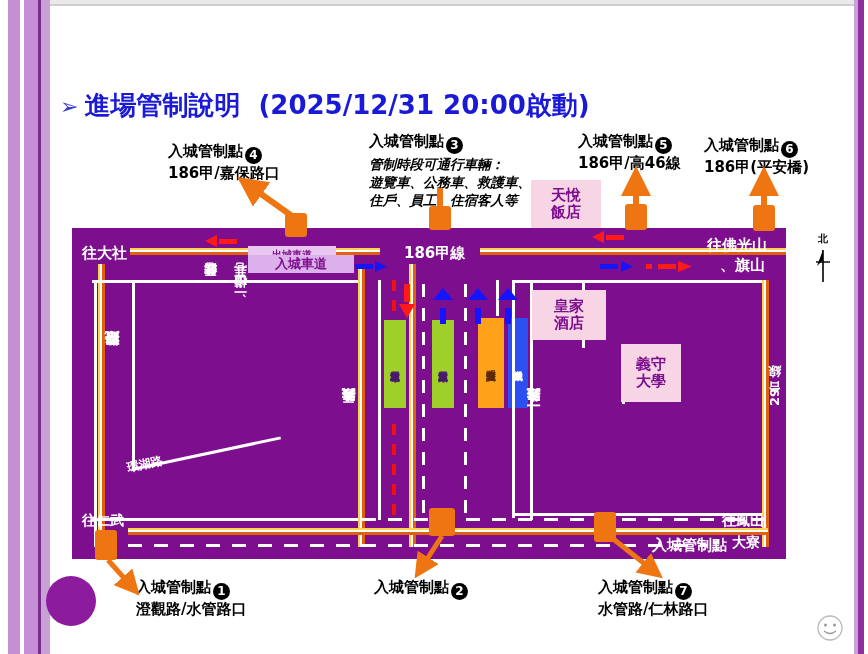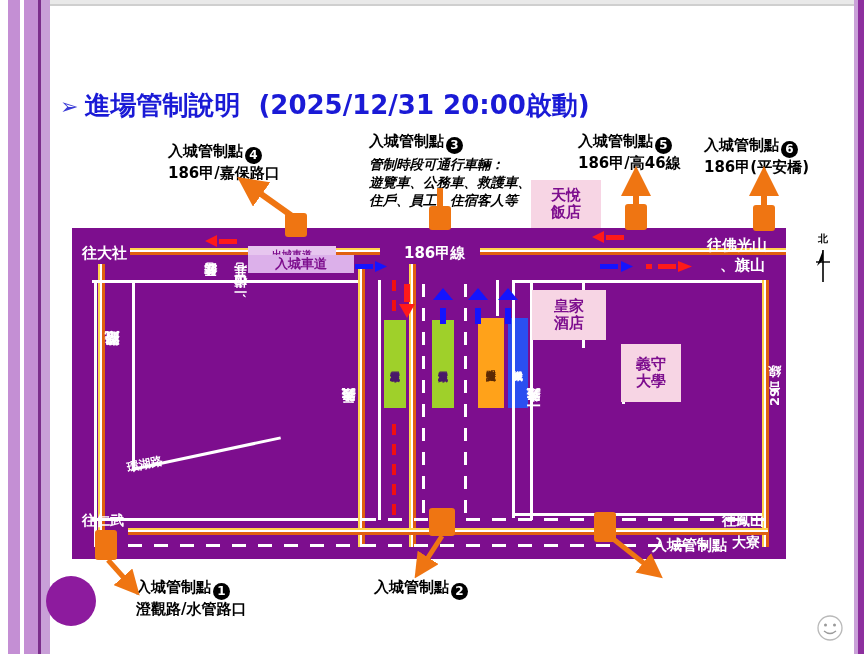--- a/index.html
+++ b/index.html
@@ -149,20 +149,24 @@
 
   <div class="callout" style="left:136px;top:578px;">
     <div class="l1"><span>入城管制點</span><span class="num">1</span></div>
     <div class="l2">澄觀路/水管路口</div>
   </div>
 
   <div class="callout" style="left:374px;top:578px;">
     <div class="l1"><span>入城管制點</span><span class="num">2</span></div>
   </div>
 
+  <div class="callout" style="left:598px;top:578px;">
+    <div class="l1"><span>入城管制點</span><span class="num">7</span></div>
+    <div class="l2">水管路/仁林路口</div>
+  </div>
 
   <div class="poi" style="left:531px;top:180px;width:70px;height:48px;">
     <span>天悅</span>
     <span>飯店</span>
   </div>
 
   <div id="map">
 
     <div class="hroad" style="left:58px;top:20px;width:250px;">
         <div class="a"></div>

